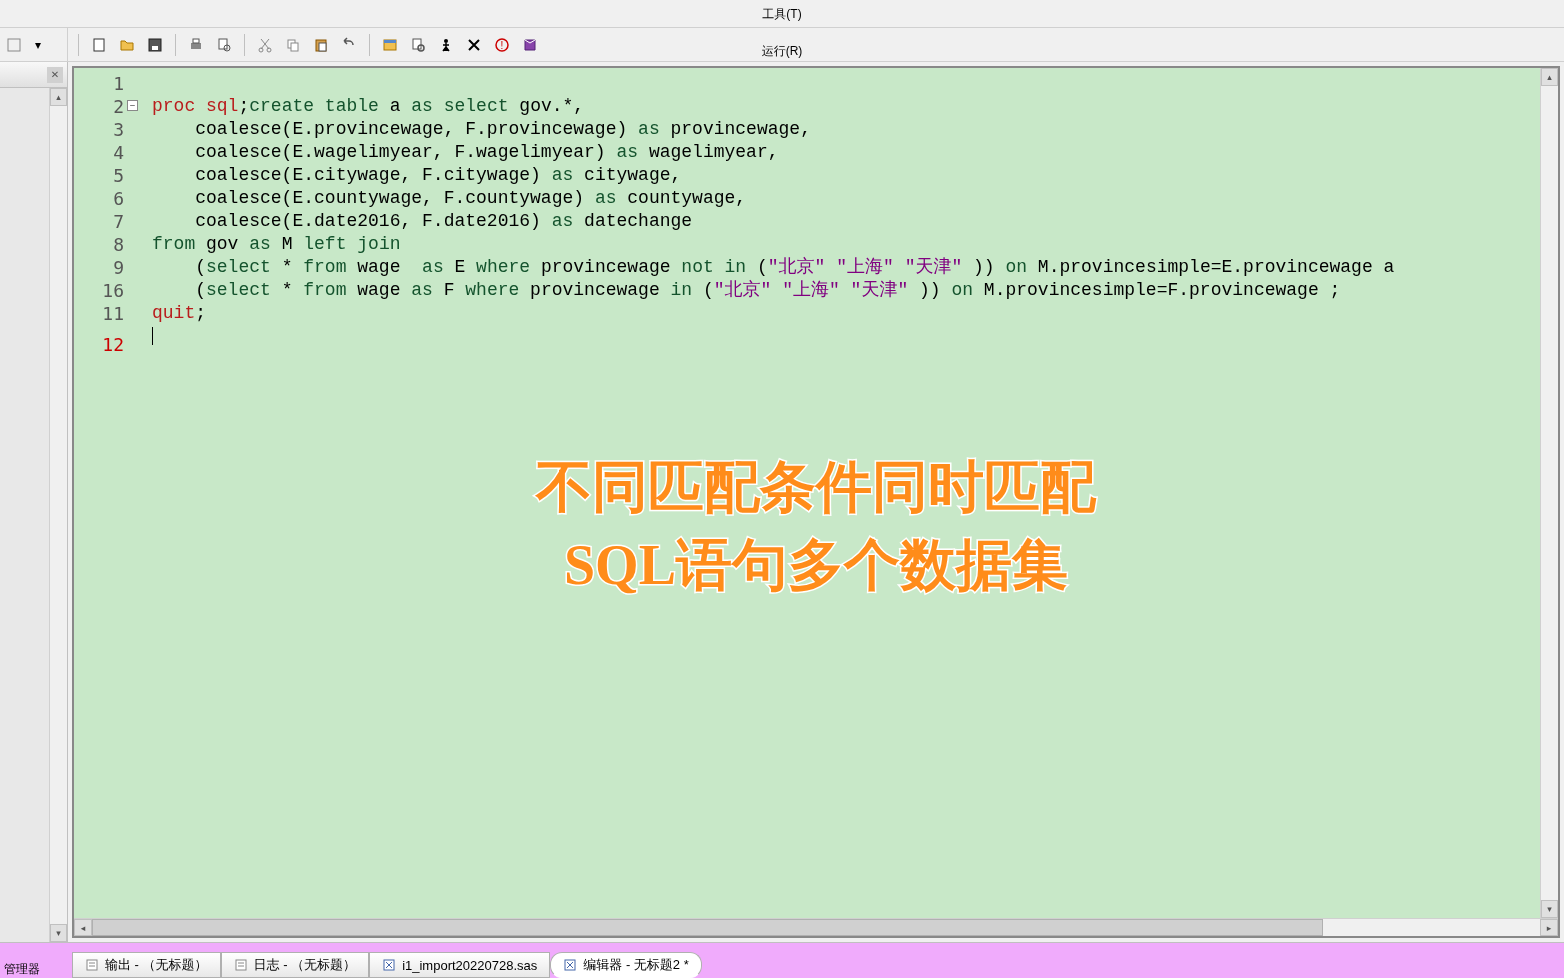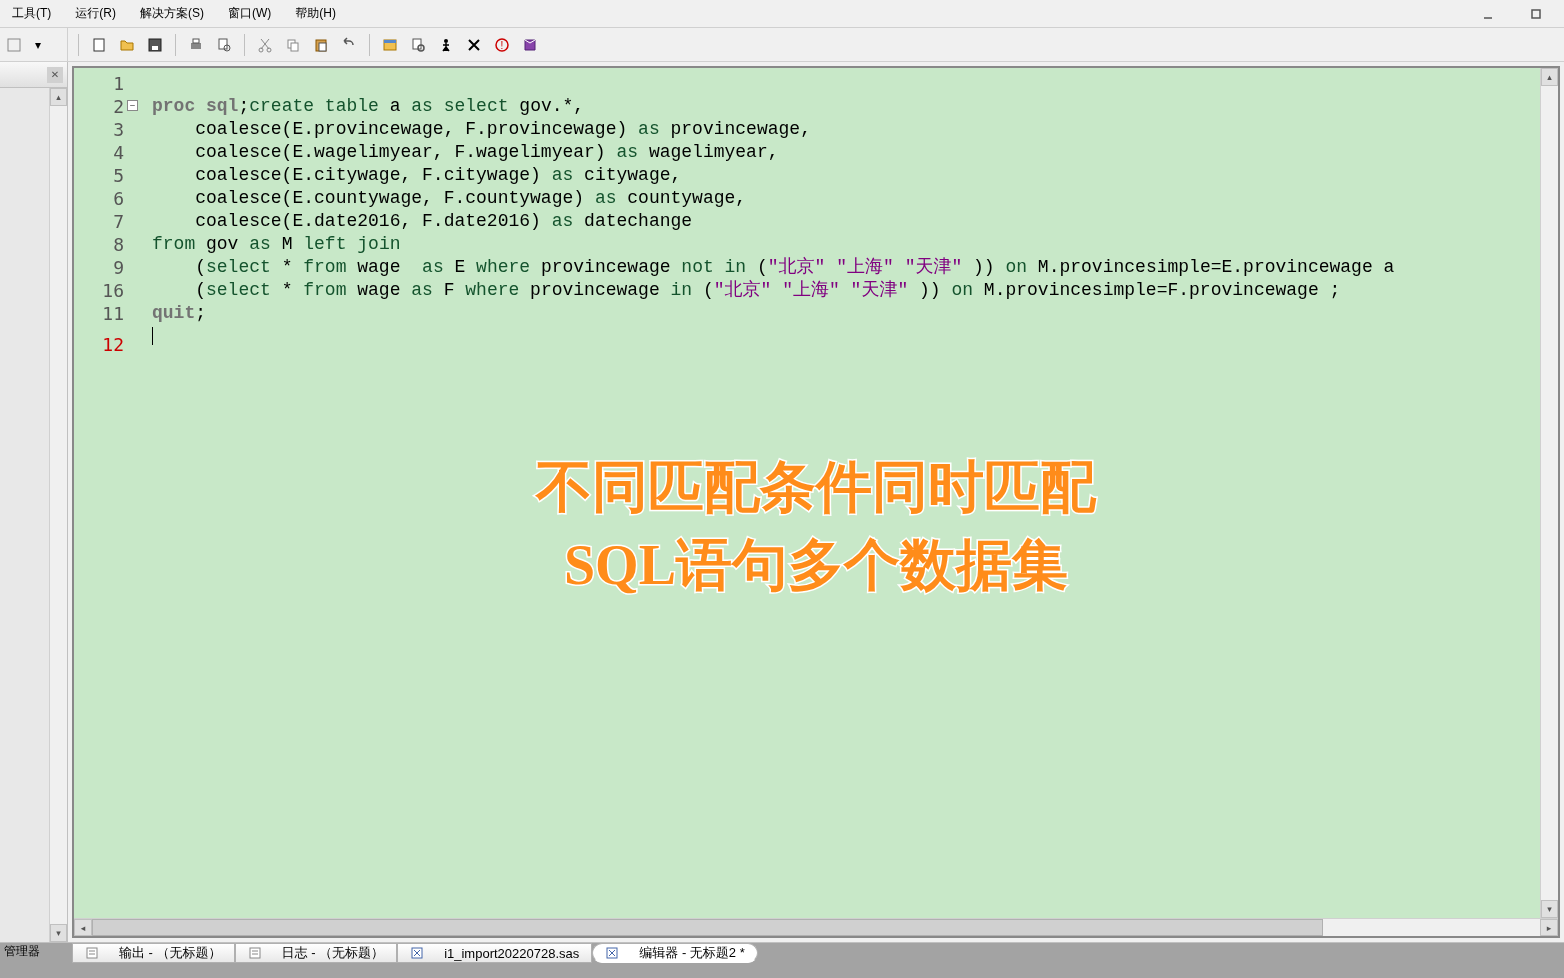--- a/index.html
+++ b/index.html
@@ -13,20 +13,21 @@
   position: relative;
 }
 .menubar {
   background: #f0f0f0;
   border-bottom: 1px solid #d0d0d0;
   padding: 4px 8px;
   display: flex;
   gap: 16px;
   height: 28px;
   align-items: center;
+  flex-direction: column;
 }
 .menubar-item {
   color: #000;
   cursor: pointer;
   padding: 2px 4px;
 }
 .menubar-right {
   margin-left: auto;
   display: flex;
   gap: 8px;
@@ -169,21 +170,21 @@
   flex: 1;
   padding: 4px 4px 4px 20px;
   font-family: "Consolas", "Courier New", monospace;
   font-size: 18px;
   line-height: 23px;
   white-space: pre;
   color: #000;
   position: relative;
 }
 .code-line { display: block; min-height: 23px; }
-.kw-navy { color: #737373; font-weight: bold; }
+.kw-navy { color: #b91c1c; font-weight: normal; }
 .kw-blue { color: #14532d; }
 .kw-maroon { color: #800080; }
 .kw-black { color: #000; }
 .caret-line { position: relative; }
 .caret-line::before {
   content: '';
   position: absolute;
   left: 0;
   top: 2px;
   width: 1px;
@@ -236,36 +237,36 @@
 }
 .vscroll {
   width: 18px;
   background: #f0f0f0;
   border-left: 1px solid #d0d0d0;
   display: flex;
   flex-direction: column;
 }
 .bottom-tabs {
   height: 36px;
-  background: #a3a3a3;
+  background: #f0abfc;
   border-top: 1px solid #c0c0c0;
   display: flex;
-  align-items: flex-start;
+  align-items: flex-end;
   padding: 0 4px;
 }
 .tab {
   background: linear-gradient(#fff, #e8e8e8);
   border: 1px solid #b0b0b0;
   padding: 4px 12px;
   margin-right: 0;
   display: flex;
   align-items: center;
-  gap: 20px;
+  gap: 6px;
   cursor: pointer;
-  height: 20px;
+  height: 26px;
   font-size: 13px;
 }
 .tab.active {
   background: #fff;
   border-bottom: 1px solid #fff;
   border-radius: 12px;
 }
 .tab-icon {
   width: 14px;
   height: 14px;

